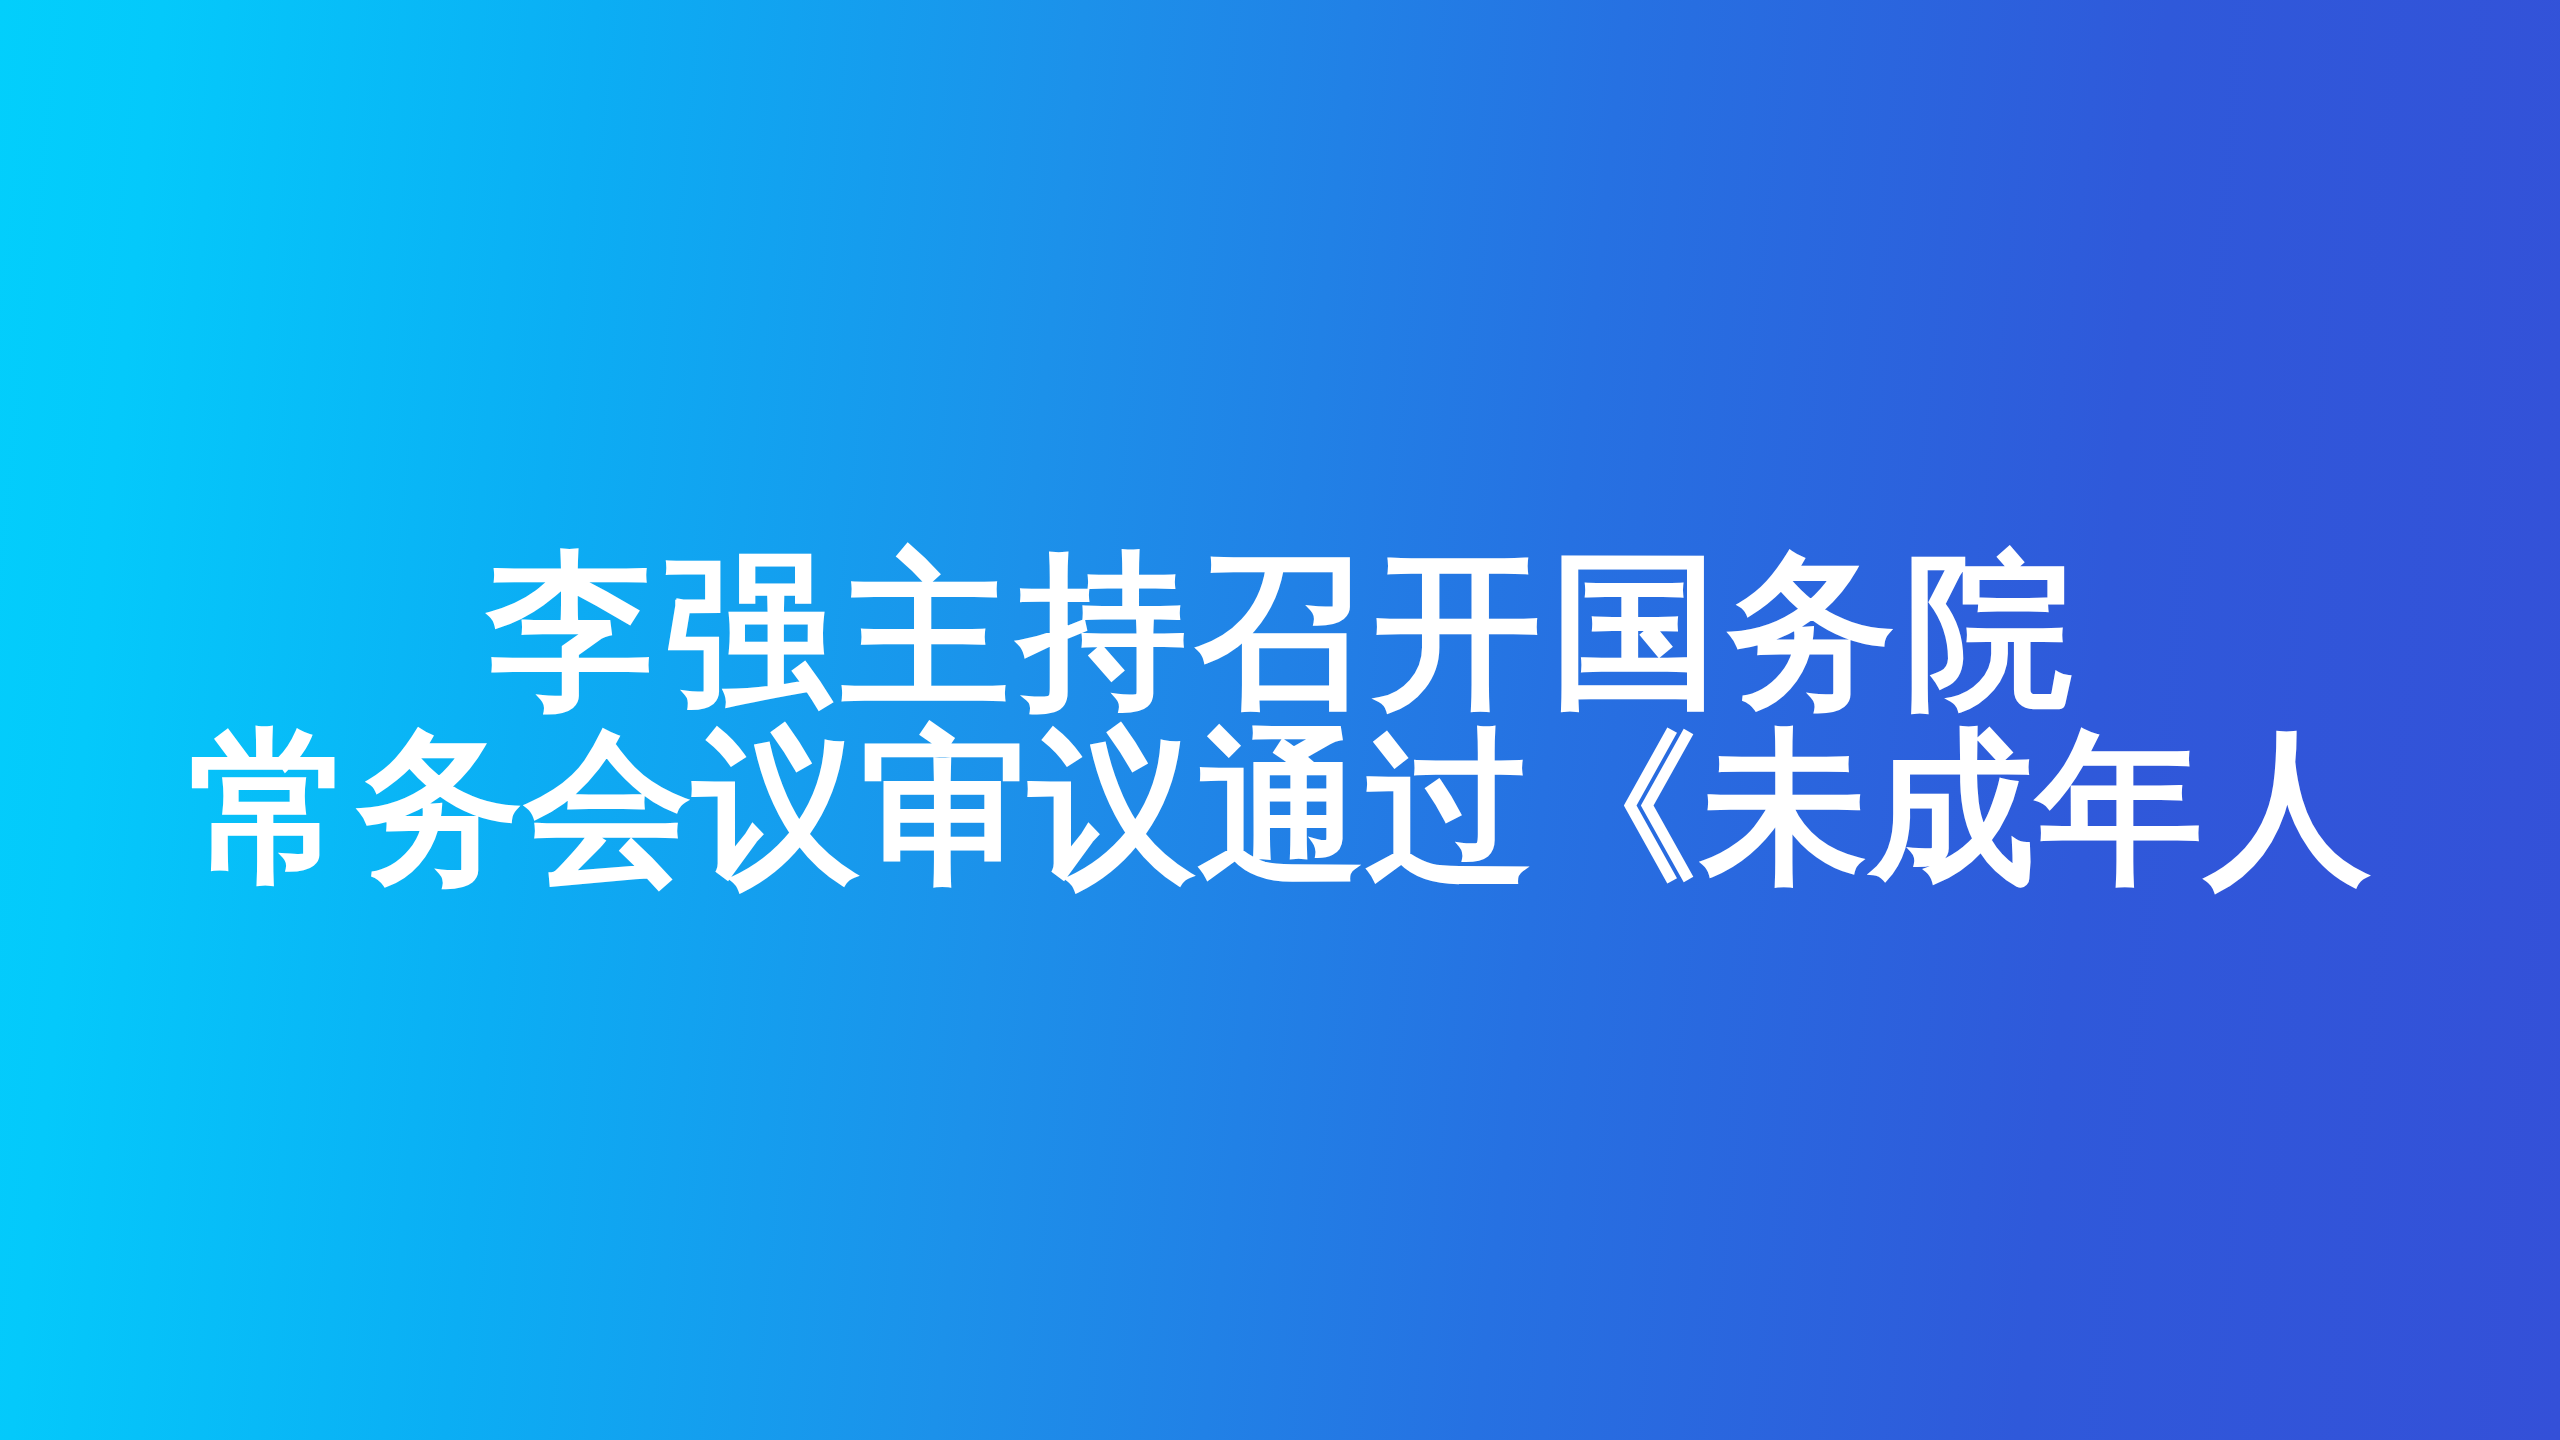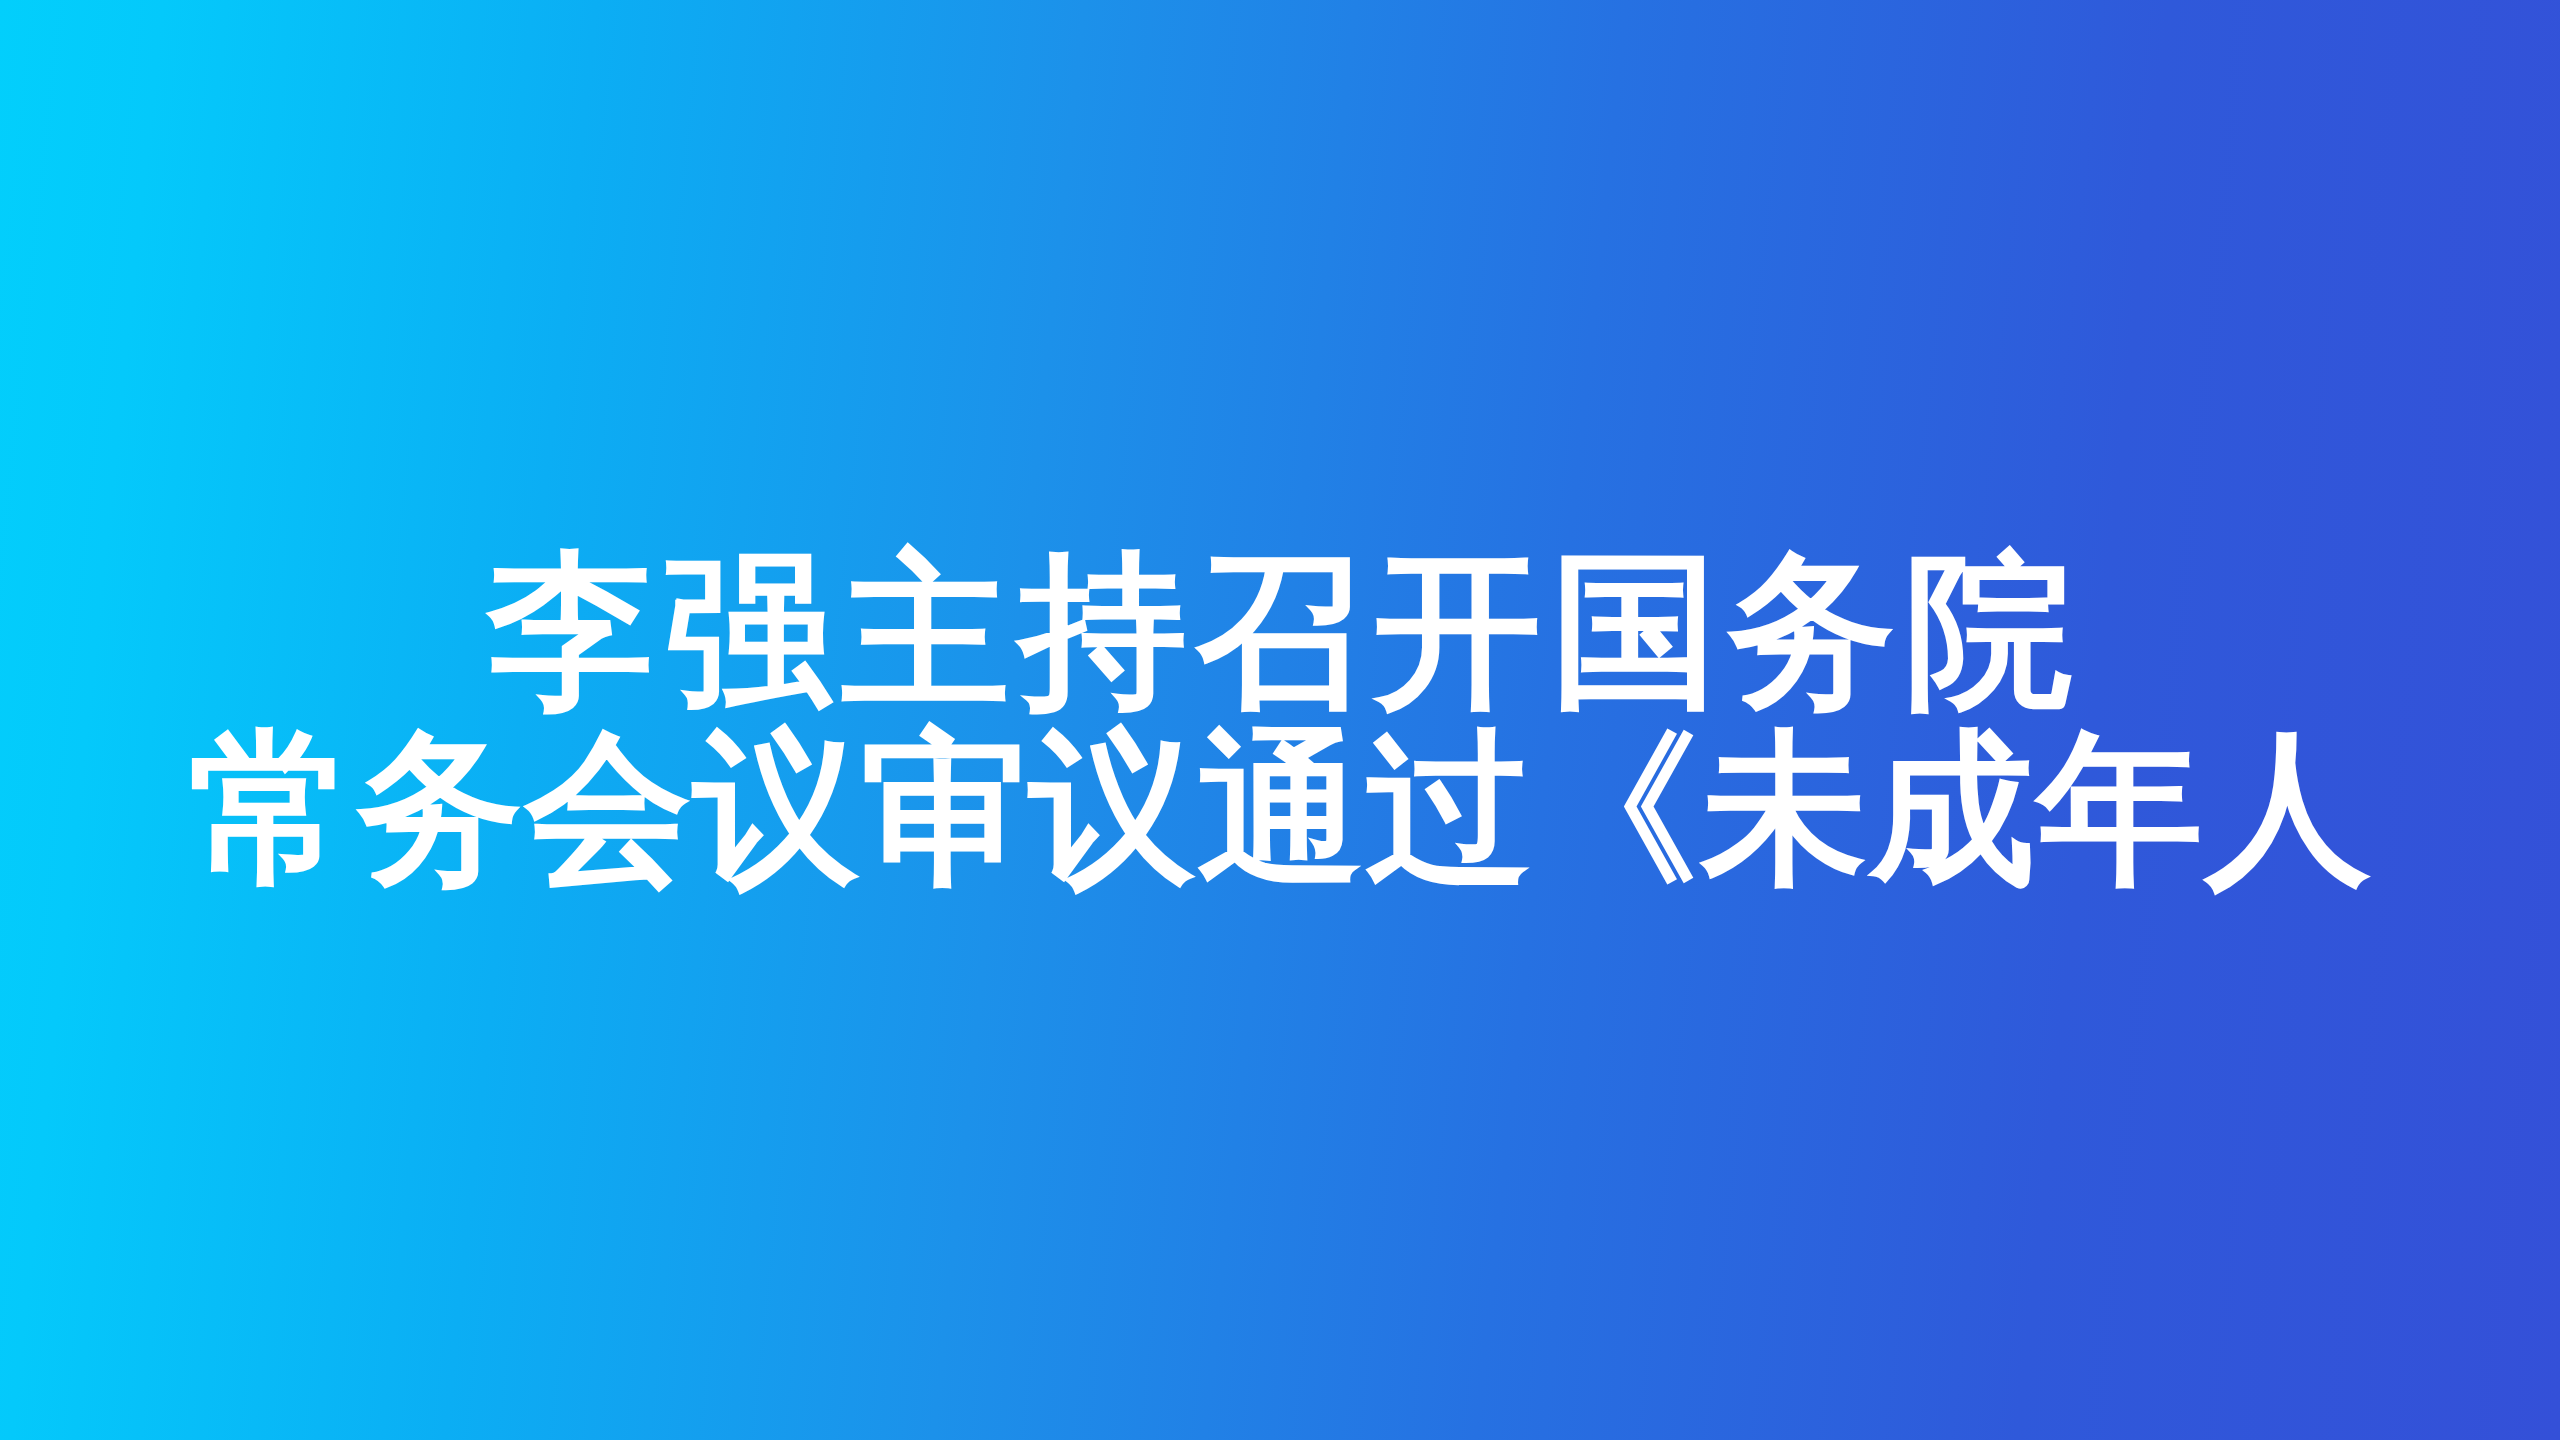--- a/index.html
+++ b/index.html
@@ -52,20 +52,21 @@
     letter-spacing: 0.055em;
     text-indent: 0.055em;
     font-family: "Liberation Sans", "DejaVu Sans", sans-serif;
   }
 
   
   .headline-line.line-2 {
     letter-spacing: 0.012em;
     text-indent: 0.012em;
     font-size: 166px;
+    font-family: Liberation Serif, serif;
   }
 
   .headline-line.line-3 {
     letter-spacing: 0.035em;
     text-indent: 0.035em;
   }
 </style>
 </head>
 <body>
 

